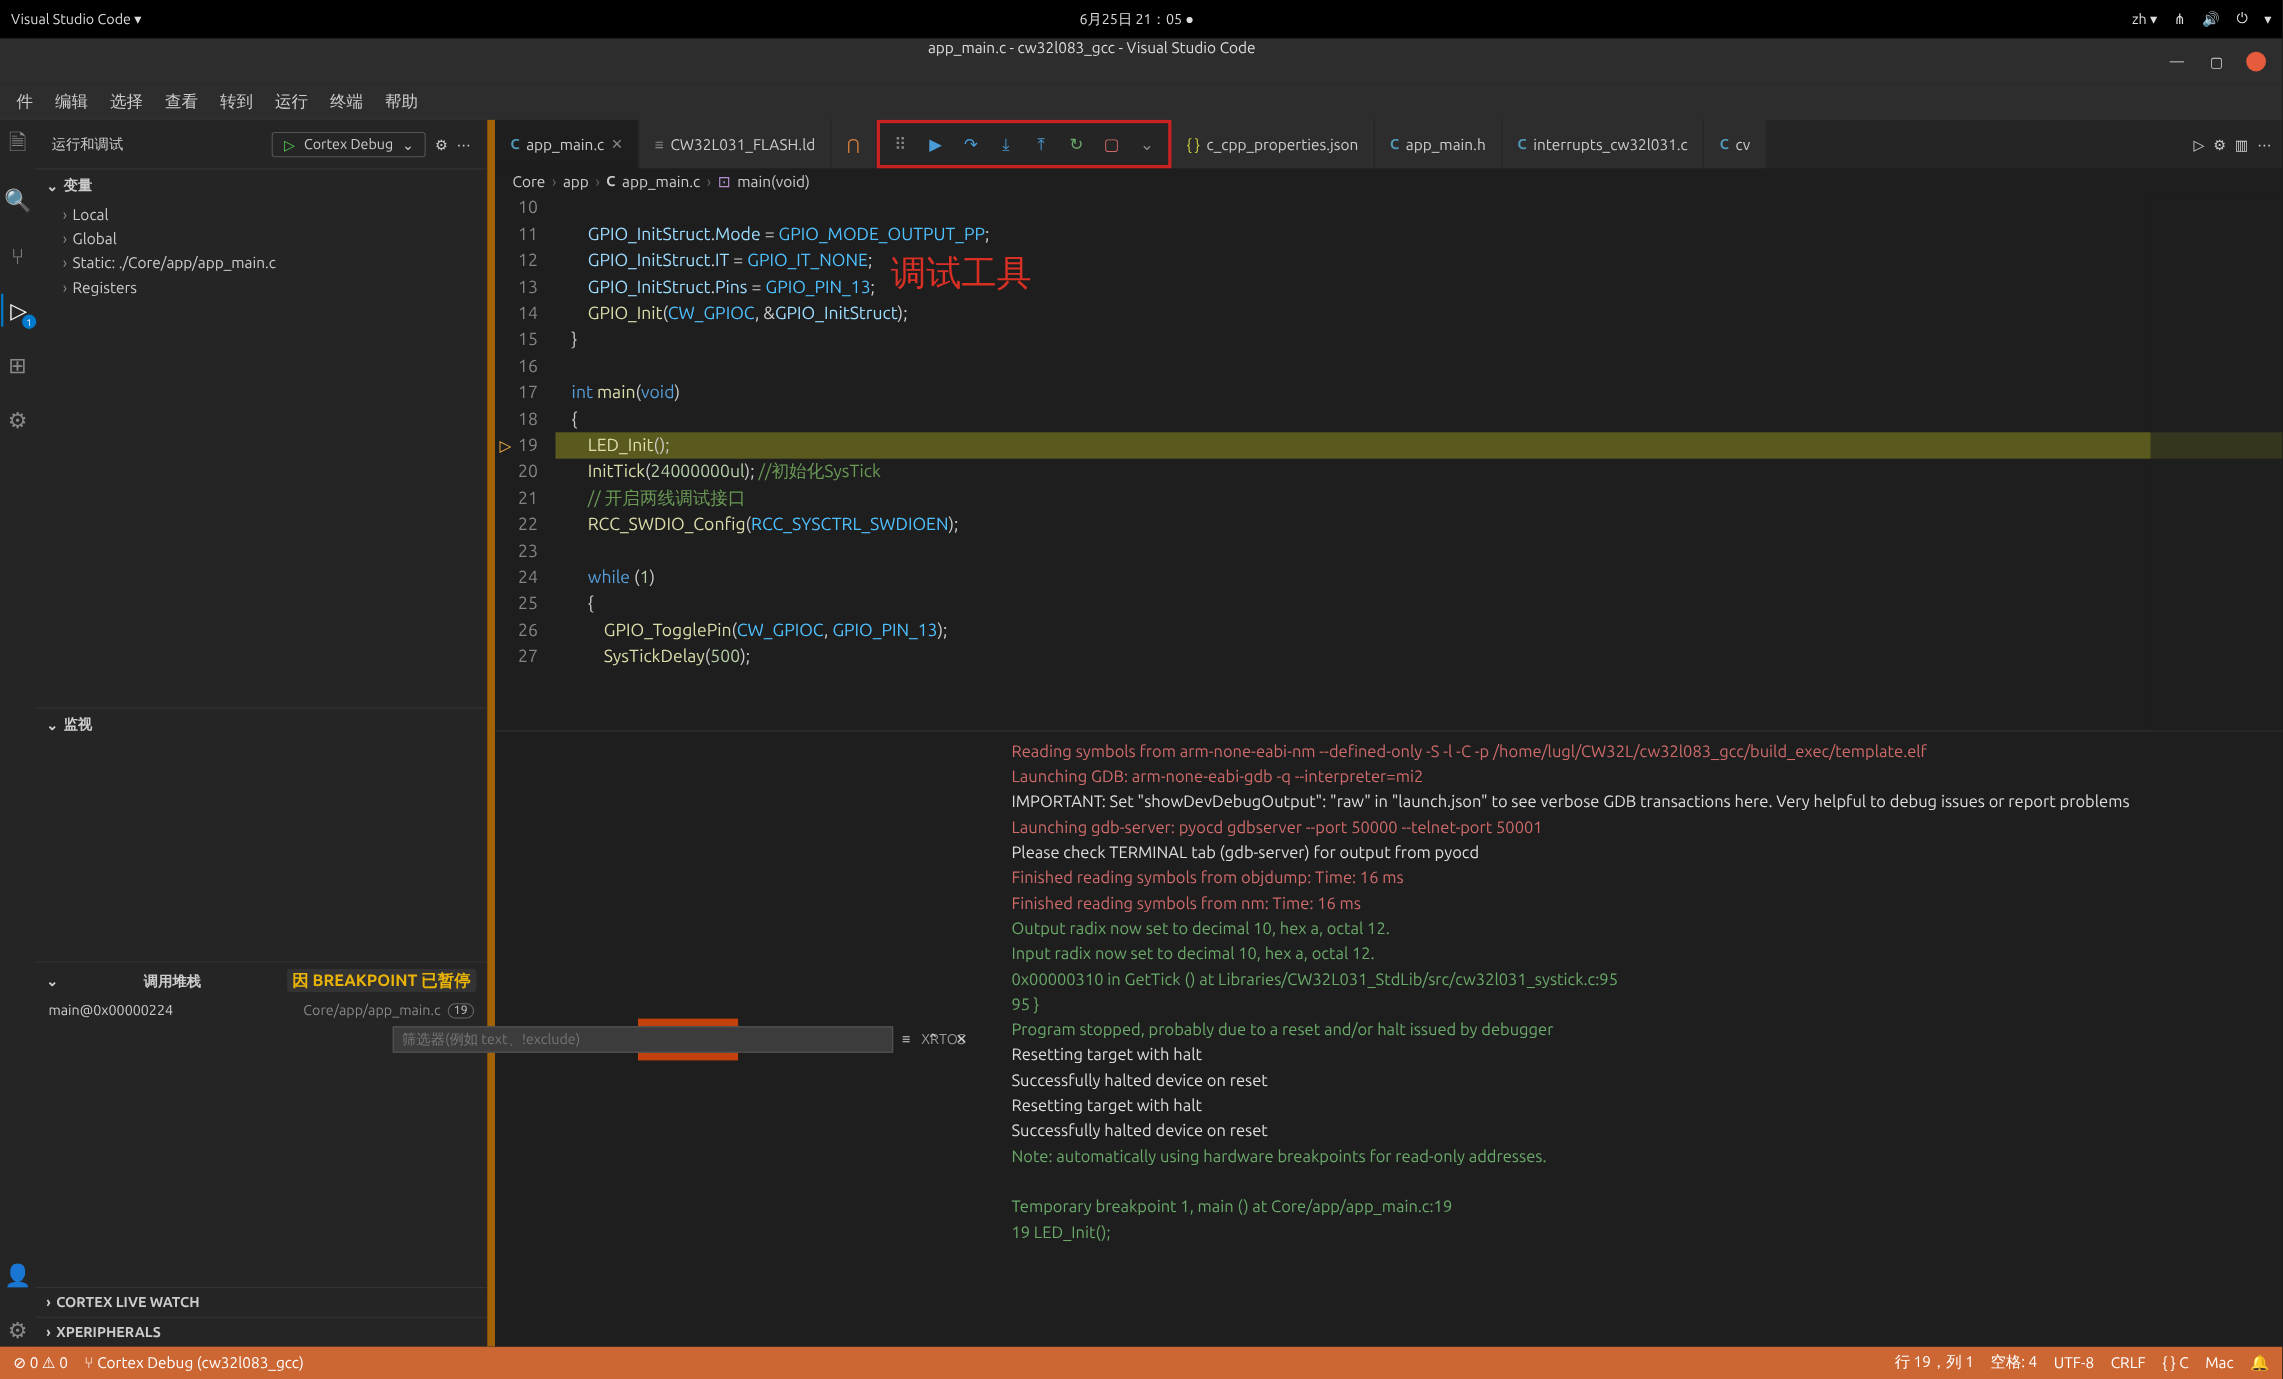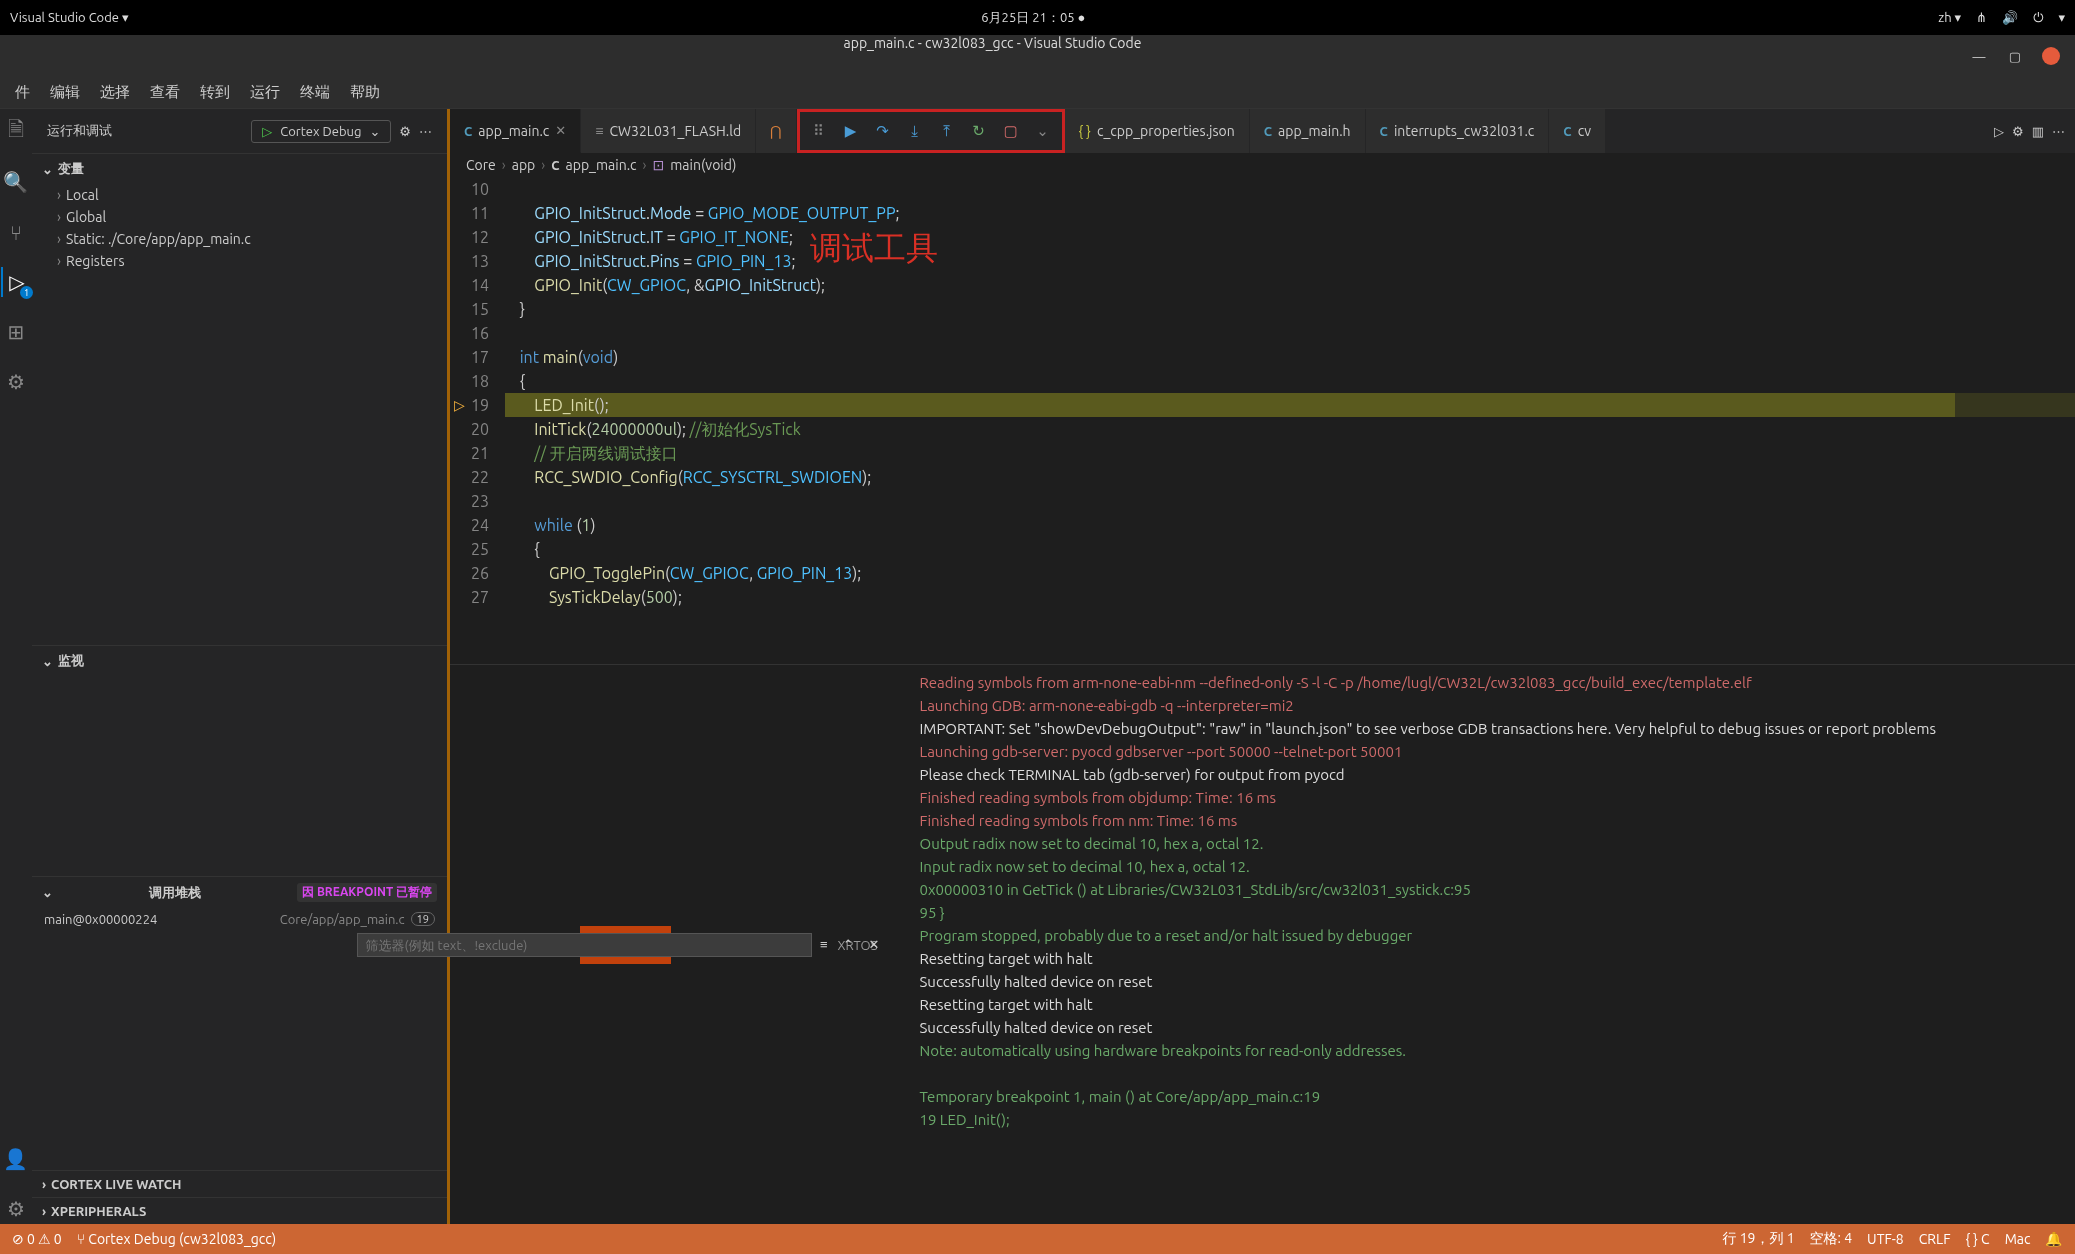--- a/index.html
+++ b/index.html
@@ -14,21 +14,21 @@
 .window-controls span{width:18px;height:18px;display:flex;align-items:center;justify-content:center;cursor:pointer}
 .close-btn{background:#e55b3c;border-radius:50%;width:18px;height:18px}
 .menu-bar{height:32px;background:#2d2d2d;display:flex;align-items:center;padding:0 5px;border-bottom:1px solid #333;font-size:15px}
 .menu-bar span{padding:4px 10px;cursor:pointer}
 .main{display:flex;height:calc(100% - 139px)}
 .activity-bar{width:32px;background:#252526;display:flex;flex-direction:column;align-items:center;padding-top:8px;gap:20px}
 .activity-bar .icon{width:30px;height:30px;display:flex;align-items:center;justify-content:center;cursor:pointer;color:#888;font-size:20px}
 .activity-bar .icon.active{color:#fff;border-left:2px solid #007acc}
 .badge{position:relative}
 .badge::after{content:"1";position:absolute;bottom:-2px;right:-2px;background:#007acc;color:#fff;font-size:9px;width:13px;height:13px;border-radius:50%;display:flex;align-items:center;justify-content:center}
-.sidebar{width:418px;background:#252526;border-right:3px solid #a16207;display:flex;flex-direction:column;overflow:hidden}
+.sidebar{width:418px;background:#252526;border-right:7px solid #a16207;display:flex;flex-direction:column;overflow:hidden}
 .sidebar-header{height:44px;display:flex;align-items:center;padding:0 15px;justify-content:space-between;font-size:13px}
 .debug-selector{display:flex;align-items:center;gap:8px;border:1px solid #555;padding:3px 10px;border-radius:3px}
 .tri{color:#4ec94e}
 .section-body{padding-left:20px;font-size:14px}
 .section-body .row{padding:3px 5px;display:flex;align-items:center;gap:5px}
 .section-body .row::before{content:"›";color:#888}
 .editor{flex:1;display:flex;flex-direction:column;background:#1e1e1e;min-width:0;position:relative}
 .tabs{height:44px;display:flex;background:#252526;align-items:stretch;overflow:visible}
 .tab{display:flex;align-items:center;padding:0 14px;gap:6px;background:#2d2d2d;border-right:1px solid #252526;cursor:pointer;white-space:nowrap;font-size:14px}
 .tab.active{background:#1e1e1e;border-bottom:1px solid #1e1e1e}
@@ -59,21 +59,21 @@
 .panel-tab.active{color:#fff;border:7px solid #c2410c;padding:3px 6px}
 .panel-filter{position:absolute;right:88px;width:455px;background:#3c3c3c;border:1px solid #555;padding:4px 8px;font-size:13px;color:#888}
 .panel-icons{position:absolute;right:20px;display:flex;gap:15px;color:#ccc}
 .console-output{flex:1;padding:6px 20px;font-family:Consolas,monospace;font-size:15px;overflow-y:auto;line-height:23px}
 .c-red{color:#ce6a6a}
 .c-green{color:#6aa96a}
 .c-white{color:#ddd}
 .status-bar{height:30px;background:#cc6633;display:flex;align-items:center;justify-content:space-between;padding:0 12px;font-size:14px;color:#fff}
 .status-bar .sl{display:flex;gap:15px;align-items:center}
 .call-stack-item{display:flex;justify-content:space-between;padding:4px 12px;font-size:13px}
-.paused-on{color:#d946ef;font-size:12px;background:#333;padding:1px 5px;border-radius:3px}
+.paused-on{color:#eab308;font-size:15px;background:#333;padding:1px 5px;border-radius:3px}
 .side-sections{display:flex;flex-direction:column;flex:1}
 .sec{border-top:1px solid #333}
 .sec-title{text-transform:uppercase;font-weight:600;font-size:13px;padding:6px 10px;display:flex;align-items:center;gap:5px;cursor:pointer}
 .sec-title::before{content:"⌄"}
 .sec-title.col::before{content:"›"}
 .tab-actions{margin-left:auto;display:flex;gap:8px;padding:0 10px;align-items:center;color:#ccc}
 </style>
 </head>
 <body>
 

